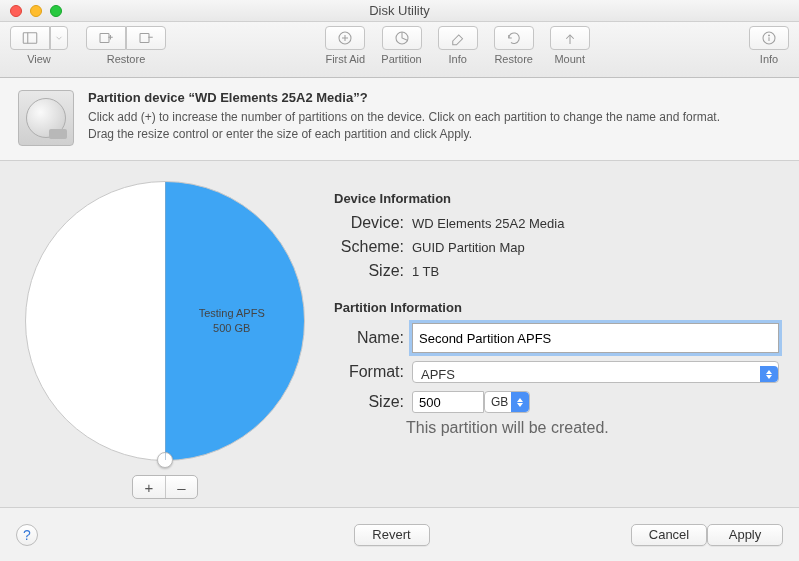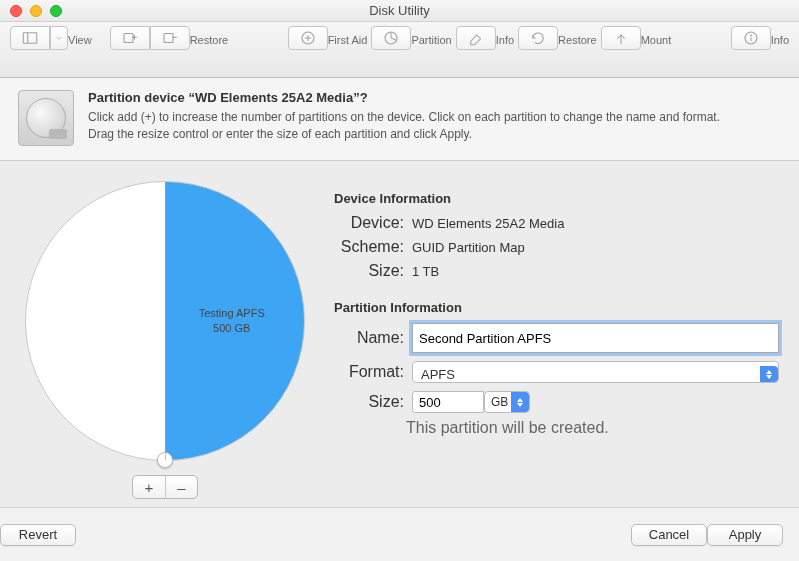--- a/index.html
+++ b/index.html
@@ -33,21 +33,21 @@
   
   .toolbar {
     height: 56px;
     background: linear-gradient(#f6f6f6,#e8e8e8);
     border-bottom: 1px solid #c0c0c0;
     display:flex;
     align-items: flex-start;
     padding: 4px 10px 0 10px;
     gap: 18px;
   }
-  .tb-group { display:flex; flex-direction:row; align-items:center; }
+  .tb-group { display:flex; flex-direction:column; align-items:center; }
   .tb-btns { display:flex; gap:0; }
   .tb-btn {
     height:24px; min-width:40px;
     background: linear-gradient(#ffffff,#f2f2f2);
     border:1px solid #c5c5c5;
     display:flex; align-items:center; justify-content:center;
     font-size:14px; color:#9a9a9a;
   }
   .tb-btn:first-child { border-radius:4px 0 0 4px; }
   .tb-btn:last-child { border-radius:0 4px 4px 0; }
@@ -181,21 +181,21 @@
     height:54px; background:#f2f2f2;
     border-top:1px solid #d0d0d0;
     display:flex; align-items:center; padding:0 16px;
   }
   .help-btn {
     width:22px; height:22px; border-radius:50%;
     border:1px solid #bcbcbc; background:linear-gradient(#fff,#f0f0f0);
     color:#3679d8; font-size:14px; display:flex; align-items:center; justify-content:center;
   }
   .footer-spacer { flex:1; }
-  .footer-center { position:absolute; left:0; right:16px; display:flex; pointer-events:none; }
+  .footer-center { position:absolute; left:0; right:16px; display:flex; justify-content:center; pointer-events:none; }
   .mac-btn {
     height:22px; min-width:76px; padding:0 14px;
     background:linear-gradient(#ffffff,#f1f1f1);
     border:1px solid #bcbcbc; border-radius:5px;
     font-size:13px; color:#333;
     box-shadow:0 1px 0 rgba(0,0,0,.05);
     pointer-events:auto;
   }
   .footer-right { display:flex; }
 
@@ -245,21 +245,21 @@
             <rect x="4" y="6" width="12" height="12" rx="1"></rect>
             <line x1="15" y1="11" x2="21" y2="11"></line>
           </svg>
       </div>
     </div>
     <div class="tb-label">Restore</div>
   </div>
 
   <div class="tb-spacer"></div>
 
-  <div style="display:flex;gap:4px;align-items:center;">
+  <div style="display:flex;gap:16px;align-items:center;">
     <div class="tb-group">
         <div class="tb-btns">
           <div class="tb-btn">
             <svg class="ticon" viewBox="0 0 24 24">
               <circle cx="12" cy="12" r="8"></circle>
               <path d="M12 8 L12 16 M8 12 L16 12"></path>
             </svg>
           </div>
         </div>
         <div class="tb-label">First Aid</div>

